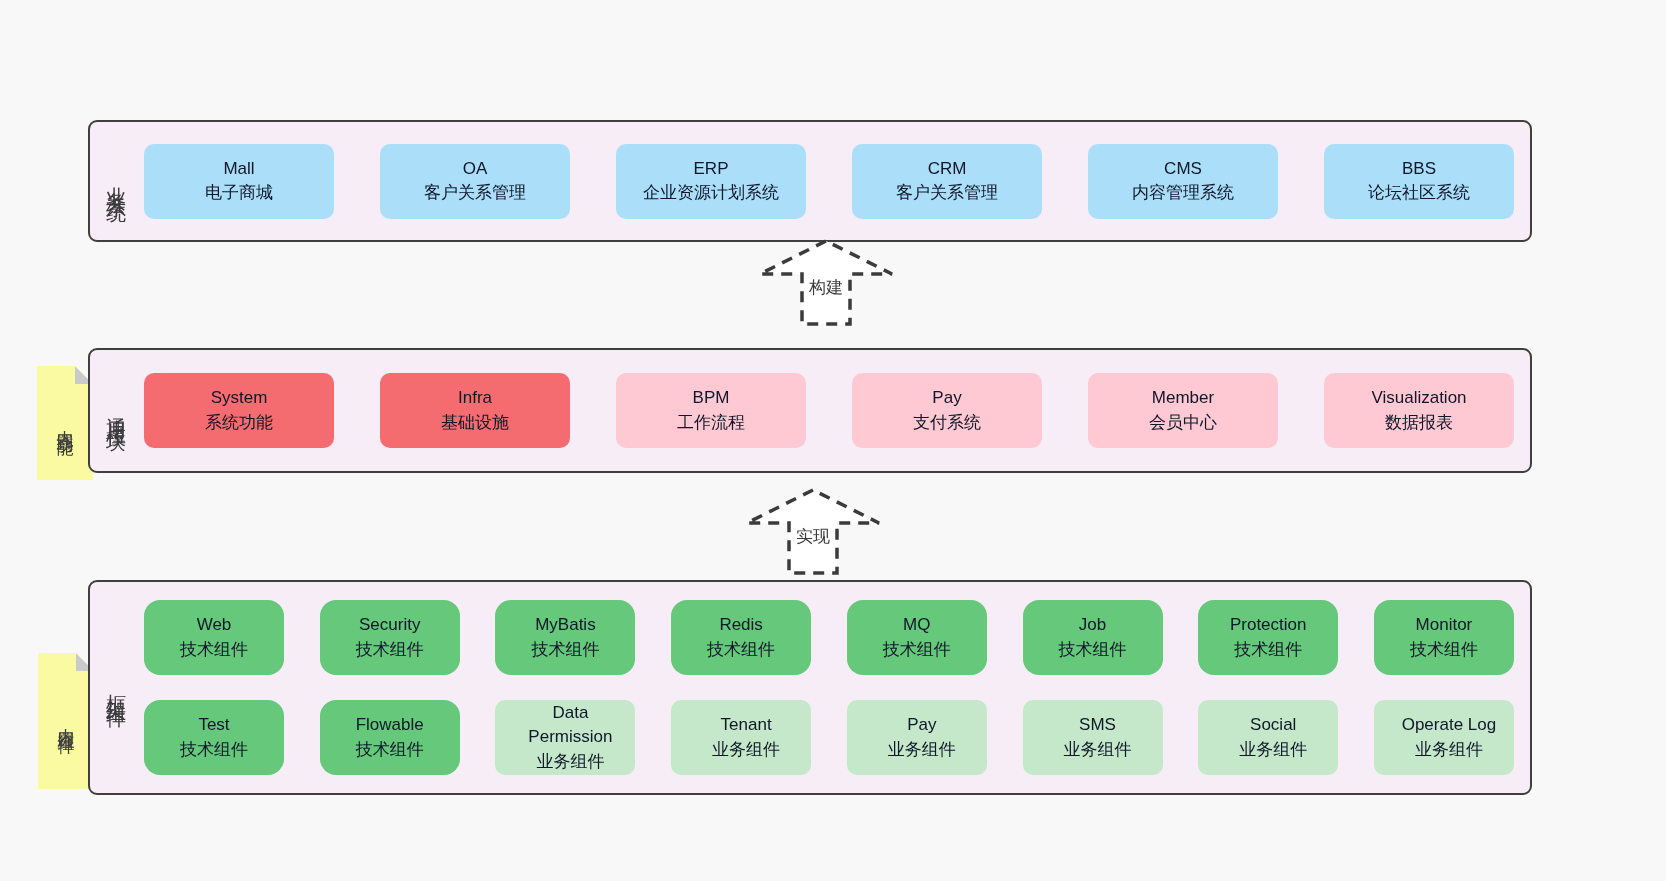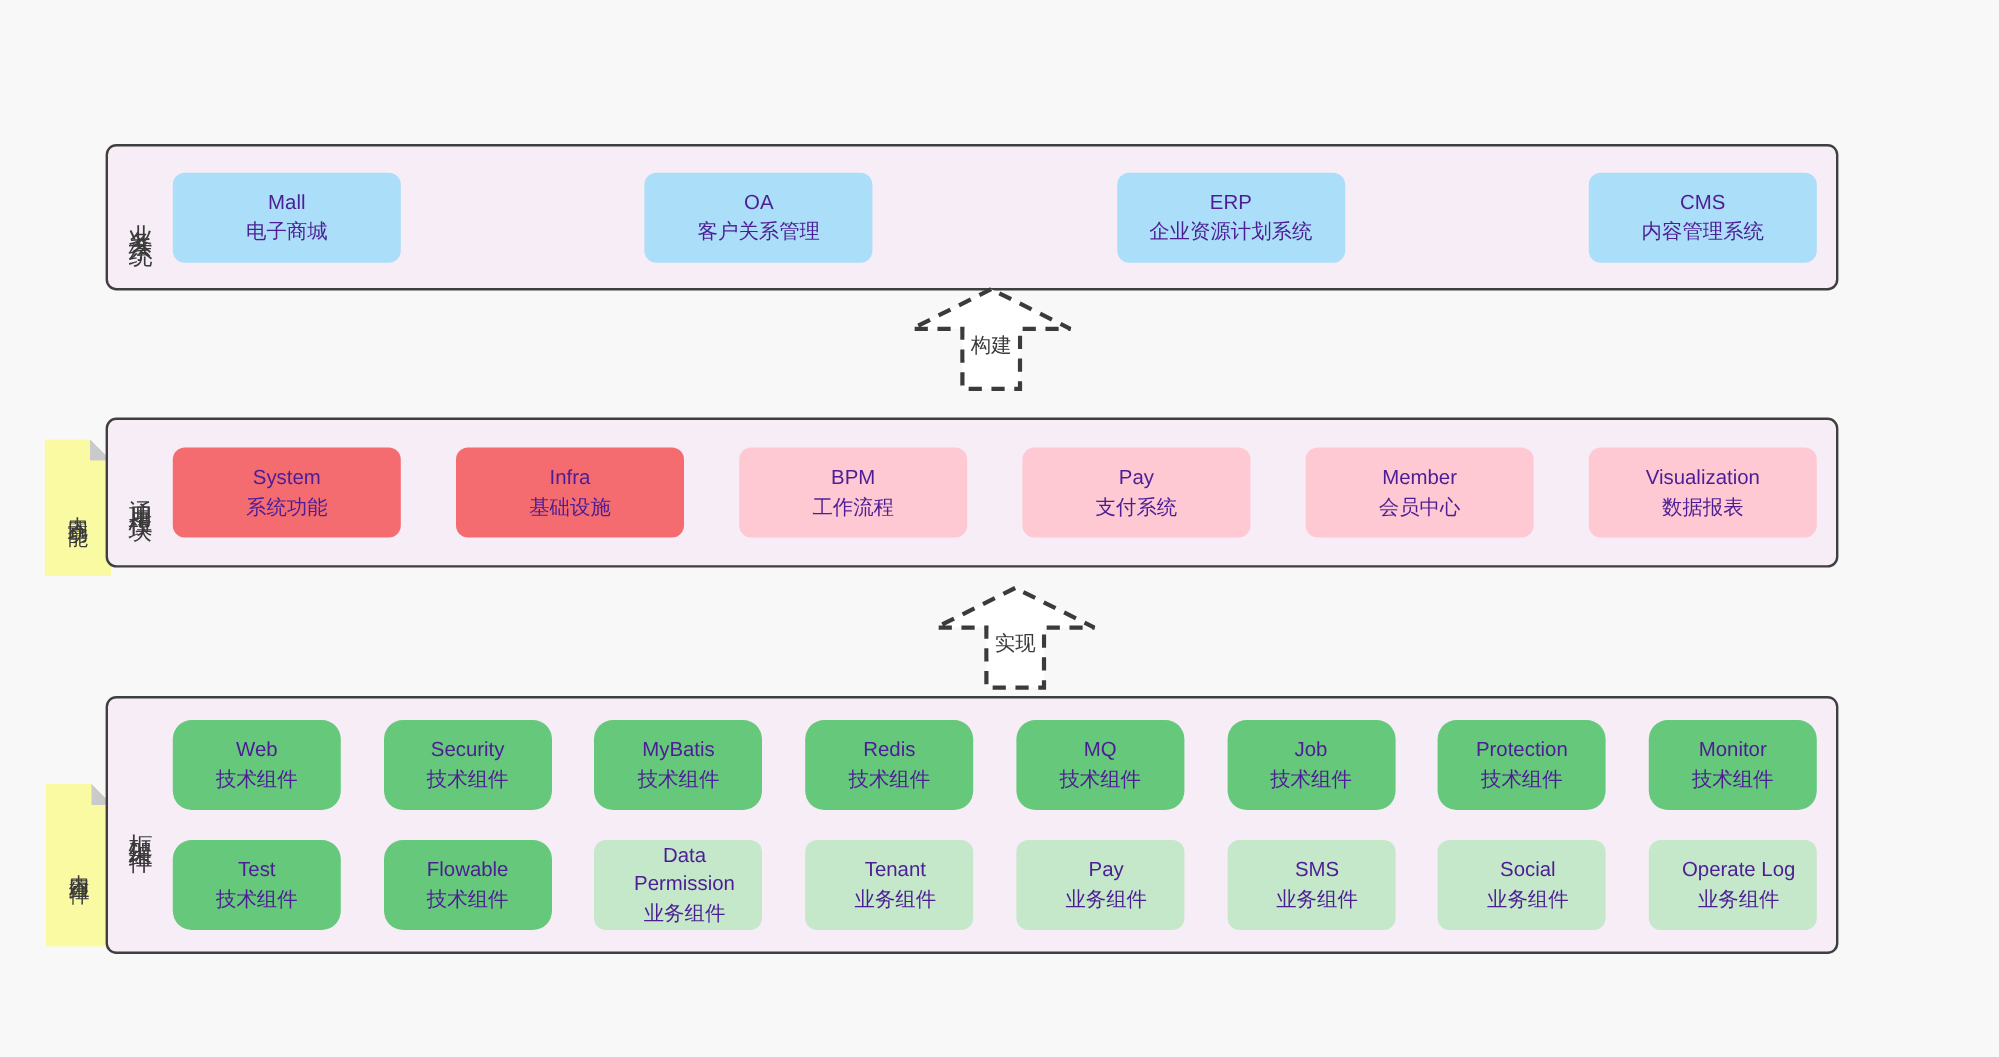--- a/index.html
+++ b/index.html
@@ -33,21 +33,21 @@
   .rows {
     flex:1; display:flex; flex-direction:column;
     justify-content:center; gap:25px; padding-right:16px;
   }
   .row { display:flex; justify-content:space-between; }
 
   
   .box {
     height:75px; border-radius:10px;
     display:flex; flex-direction:column; align-items:center; justify-content:center;
-    text-align:center; font-size:17px; line-height:1.42; color:#4c1d95;
+    text-align:center; font-size:17px; line-height:1.42; color:#0f172a;
     padding:0 6px;
   }
   .box.w6 { width:190px; }
   .box.w8 { width:140px; }
   .box.blue       { background:#abdef8; }
   .box.red        { background:#f56c70; }
   .box.pink       { background:#fec9d3; }
   .box.green      { background:#65c87a;border-radius:16px; }
   .box.lightgreen { background:#c4e8c9;padding-left:16px; }
   .box .en { white-space:pre-wrap; }
@@ -64,21 +64,21 @@
     position:absolute; top:0; right:0; width:18px; height:18px;
     background:#c9cacb;
     clip-path: polygon(0 0, 100% 100%, 0 100%);
   }
   #note-modules    { left:37px; top:366px; height:114px; }
   #note-components { left:38px; top:653px; height:136px; }
 
   
   .arrow { position:absolute; z-index:1; }
   #arrow-build     { left:756px; top:238px; }
-  #arrow-implement { left:776px; top:487px; }
+  #arrow-implement { left:743px; top:487px; }
   .arrow text {
     font-size:17px; fill:#3a3a3a;
     font-family:"Liberation Sans", sans-serif;
   }
 </style>
 </head>
 <body>
 
 <div class="stage">
 
@@ -101,22 +101,30 @@
           </div>
           <div class="box blue w6">
             <span class="en">OA</span>
             <span class="zh">客户关系管理</span>
           </div>
           <div class="box blue w6">
             <span class="en">ERP</span>
             <span class="zh">企业资源计划系统</span>
           </div>
           <div class="box blue w6">
+            <span class="en">CRM</span>
+            <span class="zh">客户关系管理</span>
+          </div>
+          <div class="box blue w6">
             <span class="en">CMS</span>
             <span class="zh">内容管理系统</span>
+          </div>
+          <div class="box blue w6">
+            <span class="en">BBS</span>
+            <span class="zh">论坛社区系统</span>
           </div>
         </div>
       </div>
   </div>
 
   <div class="arrow" id="arrow-build">
     <svg width="140" height="90" viewBox="0 0 140 90">
       <path d="M70 3 L4 36 H46 V86 H94 V36 H136 Z" fill="#ffffff" stroke="#3b3b3b" stroke-width="3.5" stroke-dasharray="11 8"></path>
       <rect x="48" y="37" width="44" height="25" fill="#ffffff"></rect>
       <text x="70" y="55" text-anchor="middle">构建</text>

